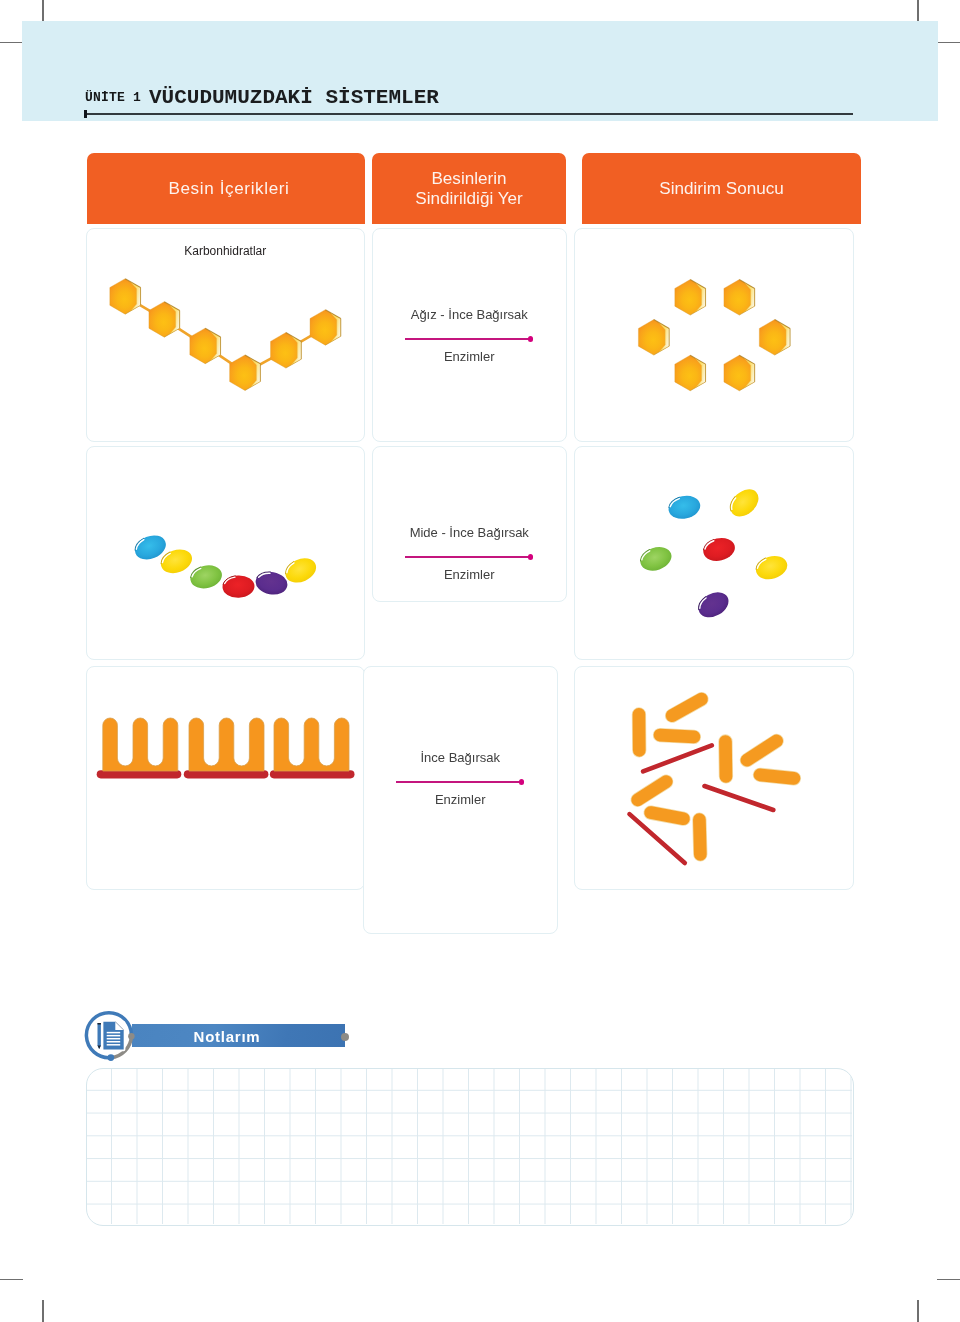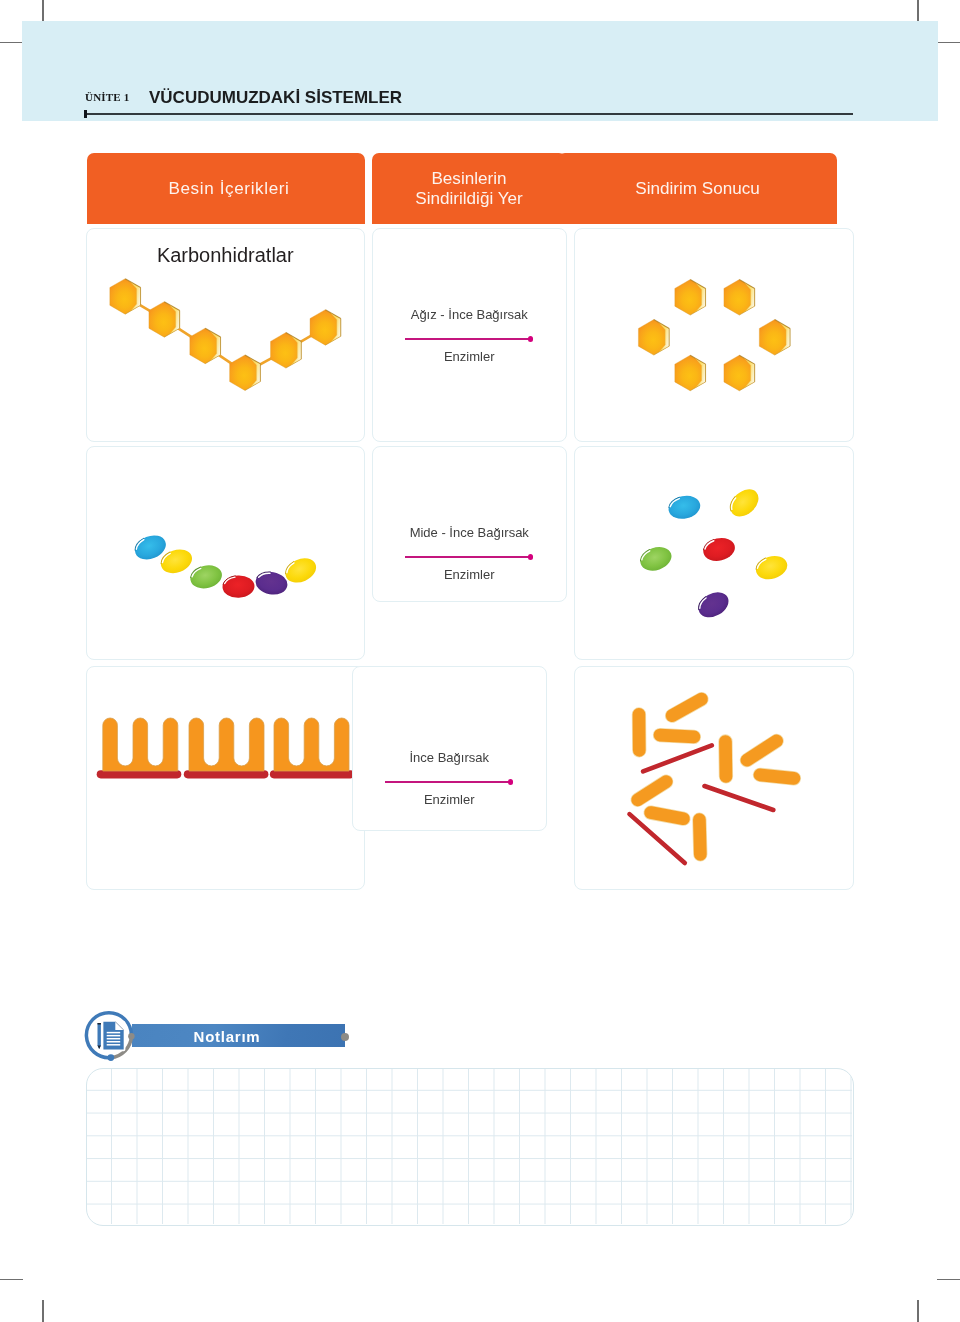--- a/index.html
+++ b/index.html
@@ -5,36 +5,36 @@
 <style>
   html,body{margin:0;padding:0;}
   body{width:960px;height:1322px;background:#ffffff;
        font-family:"Liberation Sans",sans-serif;position:relative;overflow:hidden;
        -webkit-font-smoothing:antialiased;}
   .page{position:absolute;left:0;top:0;width:960px;height:1322px;}
 
   .cm{position:absolute;background:#6f6f6f;}
 
   .headband{position:absolute;left:22px;top:21px;width:915.5px;height:100px;background:#d8eef5;}
-  .unit{position:absolute;left:85px;top:90.5px;font-size:11px;font-weight:bold;
-        font-family:Liberation Serif, serif;font-stretch:condensed;
+  .unit{position:absolute;left:85px;top:90.5px;font-size:13px;font-weight:bold;
+        font-family:Liberation Mono, monospace;font-stretch:condensed;
         color:#16181a;line-height:13px;letter-spacing:0.2px;}
-  .title{position:absolute;left:149px;top:86px;font-size:17px;font-weight:bold;
-         font-family:Liberation Sans, sans-serif;font-stretch:condensed;
+  .title{position:absolute;left:149px;top:86px;font-size:21px;font-weight:bold;
+         font-family:Liberation Mono, monospace;font-stretch:condensed;
          color:#1b1d1f;line-height:23px;}
   .hrule{position:absolute;left:86px;top:112.9px;width:767px;height:1.9px;background:#333a3e;}
   .htick{position:absolute;left:83.9px;top:109.6px;width:3.4px;height:8.9px;background:#10161c;}
 
   .thead{position:absolute;top:153px;height:71px;background:#f15f23;border-radius:7px 7px 0 0;
          color:#fdf3ee;display:flex;align-items:center;justify-content:center;text-align:center;
          font-size:17.1px;line-height:19.7px;}
   .cell{position:absolute;background:#fff;border:1px solid #e2eff3;border-radius:8px;
         box-sizing:border-box;overflow:hidden;}
 
-  .cap{position:absolute;left:0;width:100%;text-align:center;font-size:20px;color:#231f20;}
+  .cap{position:absolute;left:0;width:100%;text-align:center;font-size:12px;color:#231f20;}
   .c2txt{position:absolute;left:0;width:100%;text-align:center;font-size:13px;color:#404040;}
   .arrowline{position:absolute;height:1.6px;background:#c4157e;}
   .arrowdot{position:absolute;width:5.6px;height:5.6px;border-radius:50%;background:#d4007d;}
 
   .notesbar{position:absolute;left:131.8px;top:1024.3px;width:212.8px;height:22.7px;
             background:linear-gradient(105deg,#4a84c0 0%,#4d87c3 38%,#3f77b6 72%,#3c73b2 100%);}
   .notestitle{position:absolute;left:120px;top:1028px;width:214px;text-align:center;
               color:#ffffff;font-weight:bold;font-size:15px;letter-spacing:0.75px;}
   .gridbox{position:absolute;left:85.5px;top:1068px;width:768px;height:157.5px;
            border:1px solid #d6e6ec;border-radius:17px;box-sizing:border-box;overflow:hidden;}
@@ -64,21 +64,21 @@
 
   <div class="thead" style="left:86.5px;width:278px;letter-spacing:0.62px;padding-left:7px;box-sizing:border-box;">
     <span>Besin İçerikleri</span>
   </div>
   <div class="thead" style="left:372px;width:194px;">
     <span>
       <span>Besinlerin</span><br>
       <span>Sindirildiği Yer</span>
     </span>
   </div>
-  <div class="thead" style="left:558px;width:279px;">
+  <div class="thead" style="left:582px;width:279px;">
     <span>Sindirim Sonucu</span>
   </div>
 
   <div class="cell" style="left:86px;top:228px;width:278.5px;height:213.5px;">
     <div class="cap" style="top:15px;">Karbonhidratlar</div>
     <div id="g-hexchain">
         <svg width="278" height="213" viewBox="0 0 278 213">
           <defs>
             <radialGradient id="hxa" cx="48%" cy="58%" r="58%">
               <stop offset="0%" stop-color="#fdc014"></stop>
@@ -406,21 +406,21 @@
         <svg width="278" height="223" viewBox="0 0 278 223">
           <rect x="9.7" y="103.2" width="84.6" height="8.2" rx="4.1" fill="#c1272d"></rect>
           <rect x="96.8" y="103.2" width="84.6" height="8.2" rx="4.1" fill="#c1272d"></rect>
           <rect x="182.9" y="103.2" width="84.6" height="8.2" rx="4.1" fill="#c1272d"></rect>
           <path d="M 15.8 104 L 15.8 58.3 a 7.3 7.3 0 0 1 14.6 0 L 30.4 91.10000000000001 a 7.3 7.3 0 0 0 15.6 0 L 46 58.3 a 7.3 7.3 0 0 1 14.6 0 L 60.6 91.10000000000001 a 7.3 7.3 0 0 0 15.6 0 L 76.2 58.3 a 7.3 7.3 0 0 1 14.6 0 L 90.8 104 Z" fill="#f6961e" stroke="#d9a04d" stroke-width="0.8"></path>
           <path d="M 102 104 L 102 58.3 a 7.3 7.3 0 0 1 14.6 0 L 116.6 91.10000000000001 a 7.3 7.3 0 0 0 15.6 0 L 132.2 58.3 a 7.3 7.3 0 0 1 14.6 0 L 146.79999999999998 91.10000000000001 a 7.3 7.3 0 0 0 15.6 0 L 162.39999999999998 58.3 a 7.3 7.3 0 0 1 14.6 0 L 176.99999999999997 104 Z" fill="#f6961e" stroke="#d9a04d" stroke-width="0.8"></path>
           <path d="M 187 104 L 187 58.3 a 7.3 7.3 0 0 1 14.6 0 L 201.6 91.10000000000001 a 7.3 7.3 0 0 0 15.6 0 L 217.2 58.3 a 7.3 7.3 0 0 1 14.6 0 L 231.79999999999998 91.10000000000001 a 7.3 7.3 0 0 0 15.6 0 L 247.39999999999998 58.3 a 7.3 7.3 0 0 1 14.6 0 L 262 104 Z" fill="#f6961e" stroke="#d9a04d" stroke-width="0.8"></path>
         </svg>
       </div>
   </div>
-  <div class="cell" style="left:352px;top:666px;width:194.5px;height:165px;">
+  <div class="cell" style="left:363px;top:666px;width:194.5px;height:268px;">
     <div class="c2txt" style="top:83px;">İnce Bağırsak</div>
     <div class="arrowline" style="left:32px;top:114px;width:125px;"></div>
     <div class="arrowdot" style="left:154.5px;top:112px;"></div>
     <div class="c2txt" style="top:125px;">Enzimler</div>
   </div>
   <div class="cell" style="left:574px;top:666px;width:279.5px;height:223.5px;">
     <div id="g-fatscatter">
         <svg width="279" height="223" viewBox="0 0 279 223">
           <g stroke="#f3dca8" stroke-width="14.3" stroke-linecap="round">
             <line x1="63.93184871970905" y1="47.399850828941304" x2="64.26815128029095" y2="83.30014917105869"></line>

